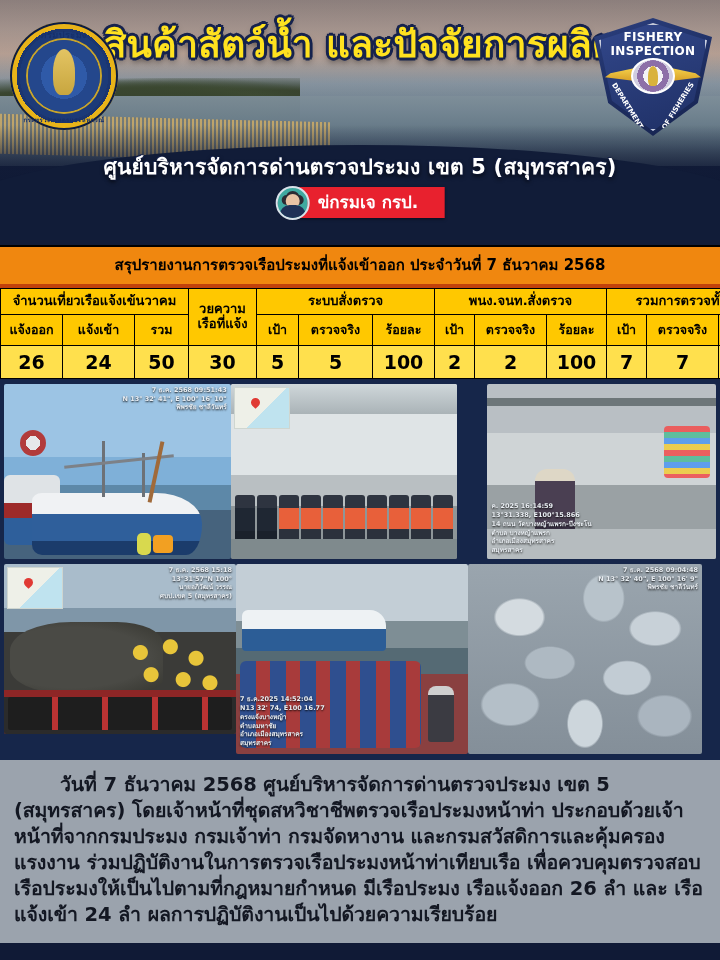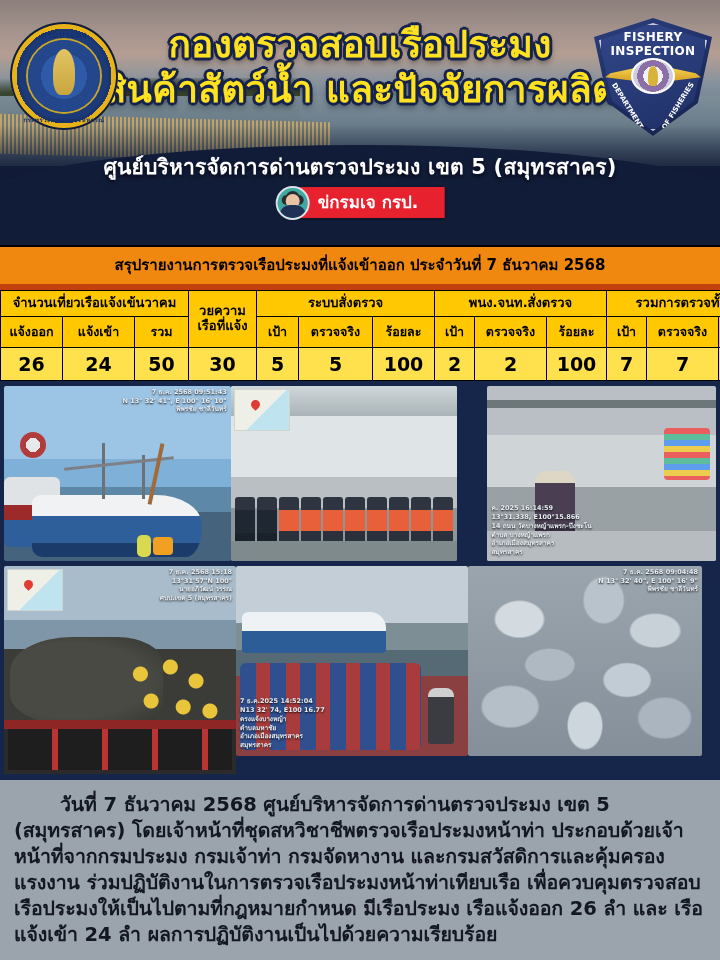--- a/index.html
+++ b/index.html
@@ -157,21 +157,21 @@
   .news-label {
     background:#e8212e; color:#fff; font-size:17px; font-weight:bold;
     padding:4px 26px 4px 22px; margin-left:-14px; line-height:1.4;
     box-shadow: 0 1px 3px rgba(0,0,0,.5);
   }
 
   
   .report { width:720px; background:#ffd300; border-top:2px solid #000; }
   .report-title {
     background:#f0870f; color:#000; text-align:center; font-weight:bold;
-    font-size:15px; padding:6px 0 7px; border-bottom:6px solid #c2410c;
+    font-size:15px; padding:6px 0 7px; border-bottom:4px solid #c2410c;
   }
   table.data { width:720px; border-collapse:collapse; table-layout:fixed; }
   table.data th, table.data td {
     border:1.5px solid #000; text-align:center; color:#000;
     font-weight:bold; background:#ffc800;
   }
   table.data th.grp { font-size:13px; padding:5px 1px; line-height:1.15; }
   table.data th.sub { font-size:12.5px; padding:5px 1px; }
   table.data td.val { font-size:19px; padding:5px 1px; background:#ffe04d; }
 
@@ -332,21 +332,20 @@
         <div class="shield-top-txt">FISHERY INSPECTION</div>
         <div class="wing-l"></div>
         <div class="wing-r"></div>
         <div class="shield-emblem"></div>
         <div class="shield-bot-l">DEPARTMENT</div>
         <div class="shield-bot-r">OF FISHERIES</div>
       </div>
     </div>
 
     <div class="title-wrap">
-      <div class="title-line">กองตรวจสอบเรือประมง</div>
       <div class="title-line">สินค้าสัตว์น้ำ และปัจจัยการผลิต</div>
     </div>
 
     <div class="subtitle">ศูนย์บริหารจัดการด่านตรวจประมง เขต 5 (สมุทรสาคร)</div>
 
     <div class="news-badge">
       <div class="avatar"></div>
       <div class="news-label">ข่กรมเจ กรป.</div>
     </div>
   </div>
@@ -457,21 +456,21 @@
         <div class="stamp left" style="bottom:4px;top:auto">ค. 2025 16:14:59
 13°31.338, E100°15.866
 14 ถนน วัดบางหญ้าแพรก-บึงชะโน
 ตำบล บางหญ้าแพรก
 อำเภอเมืองสมุทรสาคร
 สมุทรสาคร</div>
       </div>
     </div>
 
     <div class="grow">
-      <div class="ph p5" style="width:232px;height:208px">
+      <div class="ph p5" style="width:232px;height:170px">
         <div class="minimap"></div>
         <div class="net"></div>
         <div class="floats"></div>
         <div class="deck"></div>
         <div class="stamp">7 ธ.ค. 2568 15:18
 13°31'57"N 100°
 นายอภิวัฒน์ วรรณ
 ศบป.เขต 5 (สมุทรสาคร)</div>
       </div>
 

